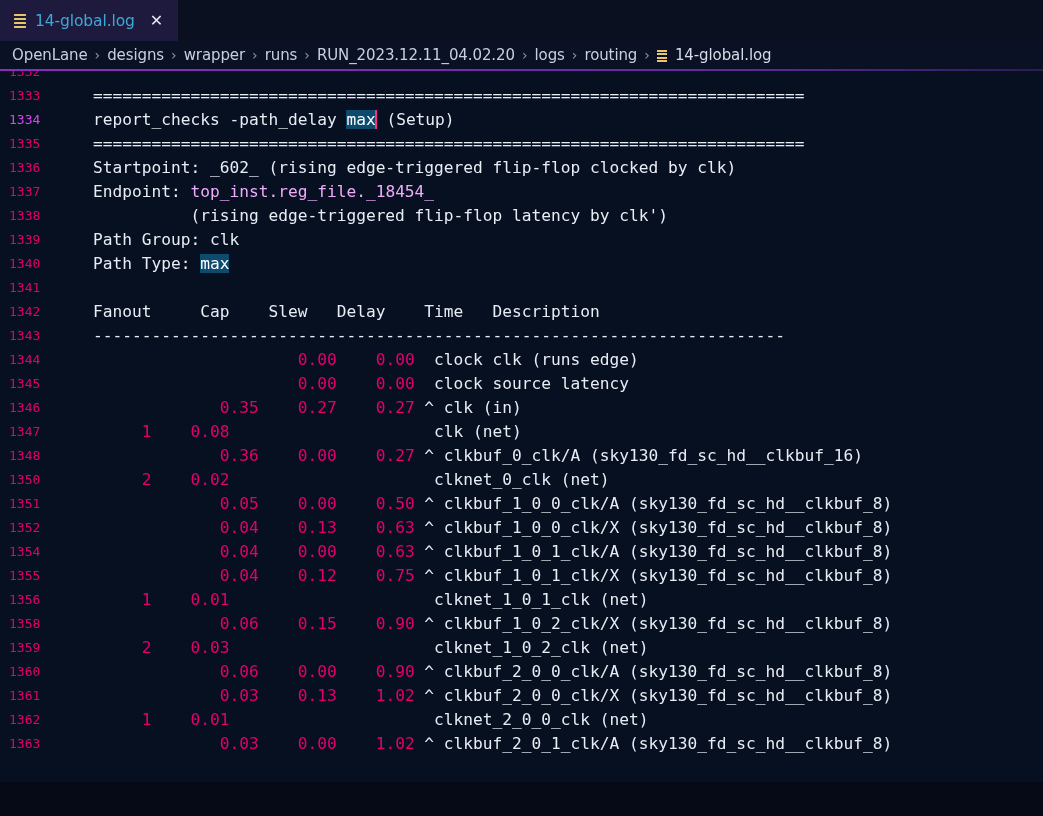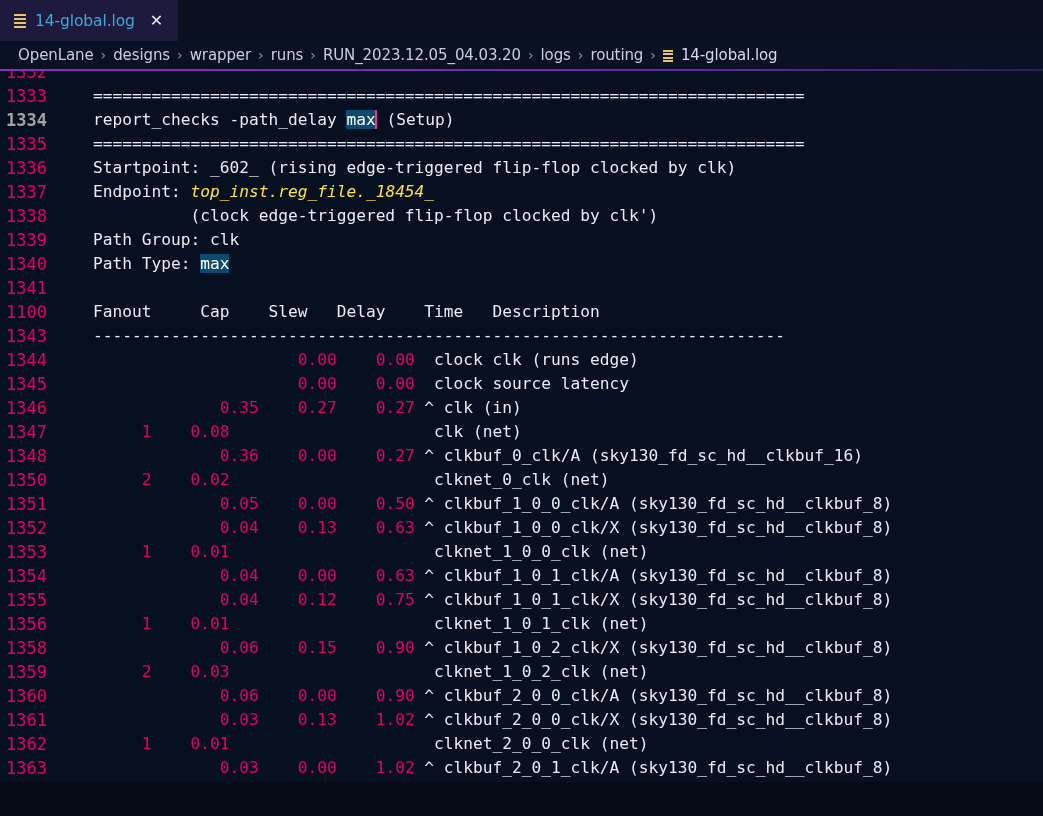--- a/index.html
+++ b/index.html
@@ -78,21 +78,21 @@
     font-family: "DejaVu Sans", sans-serif;
   }
 
   
   .breadcrumb {
     height: 28px;
     flex: 0 0 auto;
     background: #0b1124;
     display: flex;
     align-items: center;
-    padding: 0 0 0 18px;
+    padding: 0 0 0 12px;
     white-space: nowrap;
     overflow: hidden;
   }
   .crumb {
     color: #c9cfdc;
     font-size: 15px;
     font-family: "DejaVu Sans", sans-serif;
     cursor: pointer;
     letter-spacing: -0.1px;
   }
@@ -143,39 +143,40 @@
   }
   .row {
     display: flex;
     height: 24px;
     align-items: center;
     white-space: pre;
   }
   .gutter {
     width: 66px;
     flex: 0 0 66px;
-    text-align: center;
+    text-align: left;
     padding-right: 13px;
     box-sizing: border-box;
     color: #e3006d;
     font-family: "DejaVu Sans Mono", monospace;
-    font-size: 17px;
+    font-size: 13px;
     user-select: none;
-  }
-  .gutter.active { color: #a3a3a3; font-weight: bold; }
+    padding-left: 9px;
+  }
+  .gutter.active { color: #d946ef; }
   .line {
     flex: 1 1 auto;
     color: #e8ecf4;
     padding-left: 27px;
     box-sizing: border-box;
     overflow: hidden;
   }
   .num { color: #e3006d; }
   .hl  { background: #0c4a6e; color: #ffffff; }
-  .pinktext { color: #fde047; font-style: italic; }
+  .pinktext { color: #f0abfc; }
   .caret {
     display: inline-block;
     width: 2px;
     height: 19px;
     background: #ff2d86;
     vertical-align: -4px;
     margin-left: -1px;
   }
 </style>
 </head>
@@ -198,21 +199,21 @@
 
   <div class="breadcrumb" id="breadcrumb">
       <span class="crumb">OpenLane</span>
       <span class="sep">›</span>
       <span class="crumb">designs</span>
       <span class="sep">›</span>
       <span class="crumb">wrapper</span>
       <span class="sep">›</span>
       <span class="crumb">runs</span>
       <span class="sep">›</span>
-      <span class="crumb">RUN_2023.12.05_04.03.20</span>
+      <span class="crumb">RUN_2023.12.11_04.02.20</span>
       <span class="sep">›</span>
       <span class="crumb">logs</span>
       <span class="sep">›</span>
       <span class="crumb">routing</span>
       <span class="sep">›</span>
       <span class="crumb-icon">
         <i></i>
         <i></i>
         <i></i>
         <i></i>
@@ -222,35 +223,34 @@
   <div class="bc-rule"></div>
 
   <div class="editor">
     <div class="code" id="code">
         <div class="row"><div class="gutter">1332</div><div class="line"></div></div>
         <div class="row"><div class="gutter">1333</div><div class="line"><span>=========================================================================</span></div></div>
         <div class="row"><div class="gutter active">1334</div><div class="line"><span>report_checks -path_delay </span><span class="hl">max</span><span class="caret"></span><span> (Setup)</span></div></div>
         <div class="row"><div class="gutter">1335</div><div class="line"><span>=========================================================================</span></div></div>
         <div class="row"><div class="gutter">1336</div><div class="line"><span>Startpoint: _602_ (rising edge-triggered flip-flop clocked by clk)</span></div></div>
         <div class="row"><div class="gutter">1337</div><div class="line"><span>Endpoint: </span><span class="pinktext">top_inst.reg_file._18454_</span></div></div>
-        <div class="row"><div class="gutter">1338</div><div class="line"><span>          (clock edge-triggered flip-flop clocked by clk')</span></div></div>
+        <div class="row"><div class="gutter">1338</div><div class="line"><span>          (rising edge-triggered flip-flop latency by clk')</span></div></div>
         <div class="row"><div class="gutter">1339</div><div class="line"><span>Path Group: clk</span></div></div>
         <div class="row"><div class="gutter">1340</div><div class="line"><span>Path Type: </span><span class="hl">max</span></div></div>
         <div class="row"><div class="gutter">1341</div><div class="line"></div></div>
-        <div class="row"><div class="gutter">1100</div><div class="line"><span>Fanout     Cap    Slew   Delay    Time   Description</span></div></div>
+        <div class="row"><div class="gutter">1342</div><div class="line"><span>Fanout     Cap    Slew   Delay    Time   Description</span></div></div>
         <div class="row"><div class="gutter">1343</div><div class="line"><span>-----------------------------------------------------------------------</span></div></div>
         <div class="row"><div class="gutter">1344</div><div class="line"><span>                     </span><span class="num">0.00</span><span>    </span><span class="num">0.00</span><span>  clock clk (runs edge)</span></div></div>
         <div class="row"><div class="gutter">1345</div><div class="line"><span>                     </span><span class="num">0.00</span><span>    </span><span class="num">0.00</span><span>  clock source latency</span></div></div>
         <div class="row"><div class="gutter">1346</div><div class="line"><span>             </span><span class="num">0.35</span><span>    </span><span class="num">0.27</span><span>    </span><span class="num">0.27</span><span> ^ clk (in)</span></div></div>
         <div class="row"><div class="gutter">1347</div><div class="line"><span>     </span><span class="num">1</span><span>    </span><span class="num">0.08</span><span>                     clk (net)</span></div></div>
         <div class="row"><div class="gutter">1348</div><div class="line"><span>             </span><span class="num">0.36</span><span>    </span><span class="num">0.00</span><span>    </span><span class="num">0.27</span><span> ^ clkbuf_0_clk/A (sky130_fd_sc_hd__clkbuf_16)</span></div></div>
         <div class="row"><div class="gutter">1350</div><div class="line"><span>     </span><span class="num">2</span><span>    </span><span class="num">0.02</span><span>                     clknet_0_clk (net)</span></div></div>
         <div class="row"><div class="gutter">1351</div><div class="line"><span>             </span><span class="num">0.05</span><span>    </span><span class="num">0.00</span><span>    </span><span class="num">0.50</span><span> ^ clkbuf_1_0_0_clk/A (sky130_fd_sc_hd__clkbuf_8)</span></div></div>
         <div class="row"><div class="gutter">1352</div><div class="line"><span>             </span><span class="num">0.04</span><span>    </span><span class="num">0.13</span><span>    </span><span class="num">0.63</span><span> ^ clkbuf_1_0_0_clk/X (sky130_fd_sc_hd__clkbuf_8)</span></div></div>
-        <div class="row"><div class="gutter">1353</div><div class="line"><span>     </span><span class="num">1</span><span>    </span><span class="num">0.01</span><span>                     clknet_1_0_0_clk (net)</span></div></div>
         <div class="row"><div class="gutter">1354</div><div class="line"><span>             </span><span class="num">0.04</span><span>    </span><span class="num">0.00</span><span>    </span><span class="num">0.63</span><span> ^ clkbuf_1_0_1_clk/A (sky130_fd_sc_hd__clkbuf_8)</span></div></div>
         <div class="row"><div class="gutter">1355</div><div class="line"><span>             </span><span class="num">0.04</span><span>    </span><span class="num">0.12</span><span>    </span><span class="num">0.75</span><span> ^ clkbuf_1_0_1_clk/X (sky130_fd_sc_hd__clkbuf_8)</span></div></div>
         <div class="row"><div class="gutter">1356</div><div class="line"><span>     </span><span class="num">1</span><span>    </span><span class="num">0.01</span><span>                     clknet_1_0_1_clk (net)</span></div></div>
         <div class="row"><div class="gutter">1358</div><div class="line"><span>             </span><span class="num">0.06</span><span>    </span><span class="num">0.15</span><span>    </span><span class="num">0.90</span><span> ^ clkbuf_1_0_2_clk/X (sky130_fd_sc_hd__clkbuf_8)</span></div></div>
         <div class="row"><div class="gutter">1359</div><div class="line"><span>     </span><span class="num">2</span><span>    </span><span class="num">0.03</span><span>                     clknet_1_0_2_clk (net)</span></div></div>
         <div class="row"><div class="gutter">1360</div><div class="line"><span>             </span><span class="num">0.06</span><span>    </span><span class="num">0.00</span><span>    </span><span class="num">0.90</span><span> ^ clkbuf_2_0_0_clk/A (sky130_fd_sc_hd__clkbuf_8)</span></div></div>
         <div class="row"><div class="gutter">1361</div><div class="line"><span>             </span><span class="num">0.03</span><span>    </span><span class="num">0.13</span><span>    </span><span class="num">1.02</span><span> ^ clkbuf_2_0_0_clk/X (sky130_fd_sc_hd__clkbuf_8)</span></div></div>
         <div class="row"><div class="gutter">1362</div><div class="line"><span>     </span><span class="num">1</span><span>    </span><span class="num">0.01</span><span>                     clknet_2_0_0_clk (net)</span></div></div>
         <div class="row"><div class="gutter">1363</div><div class="line"><span>             </span><span class="num">0.03</span><span>    </span><span class="num">0.00</span><span>    </span><span class="num">1.02</span><span> ^ clkbuf_2_0_1_clk/A (sky130_fd_sc_hd__clkbuf_8)</span></div></div>
       </div>

